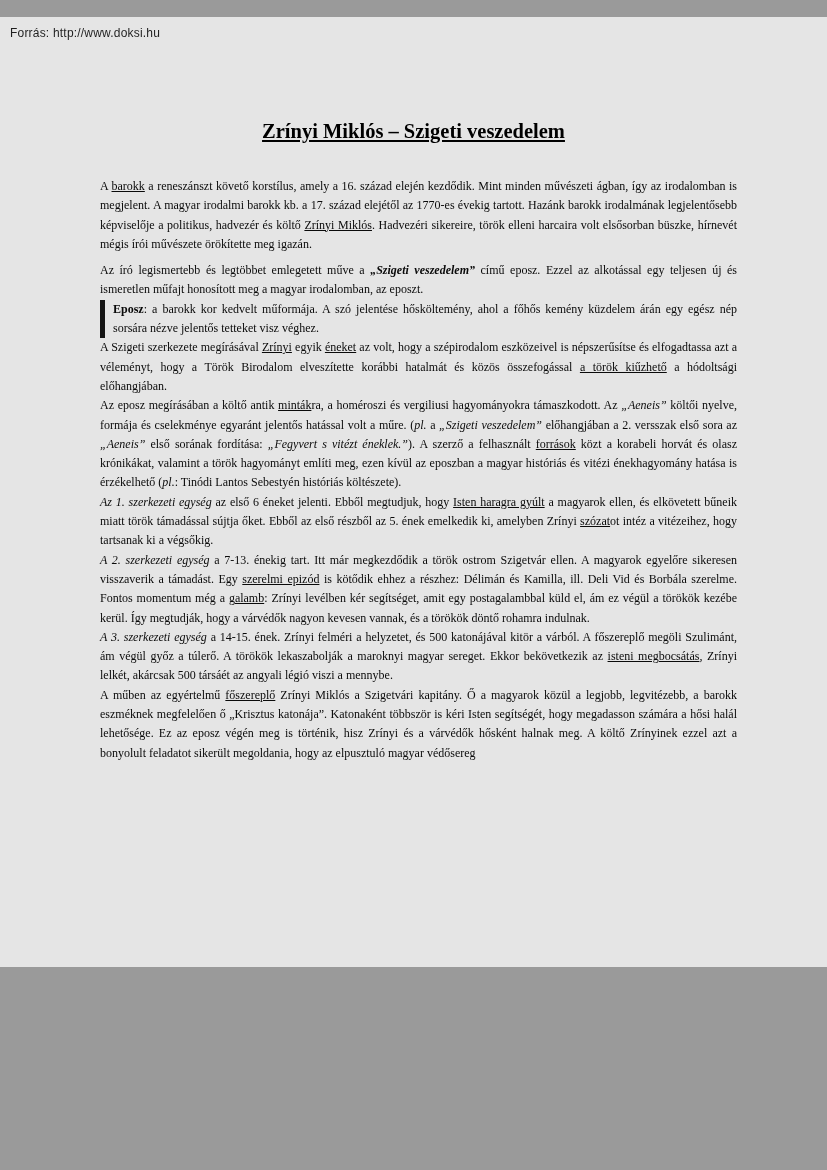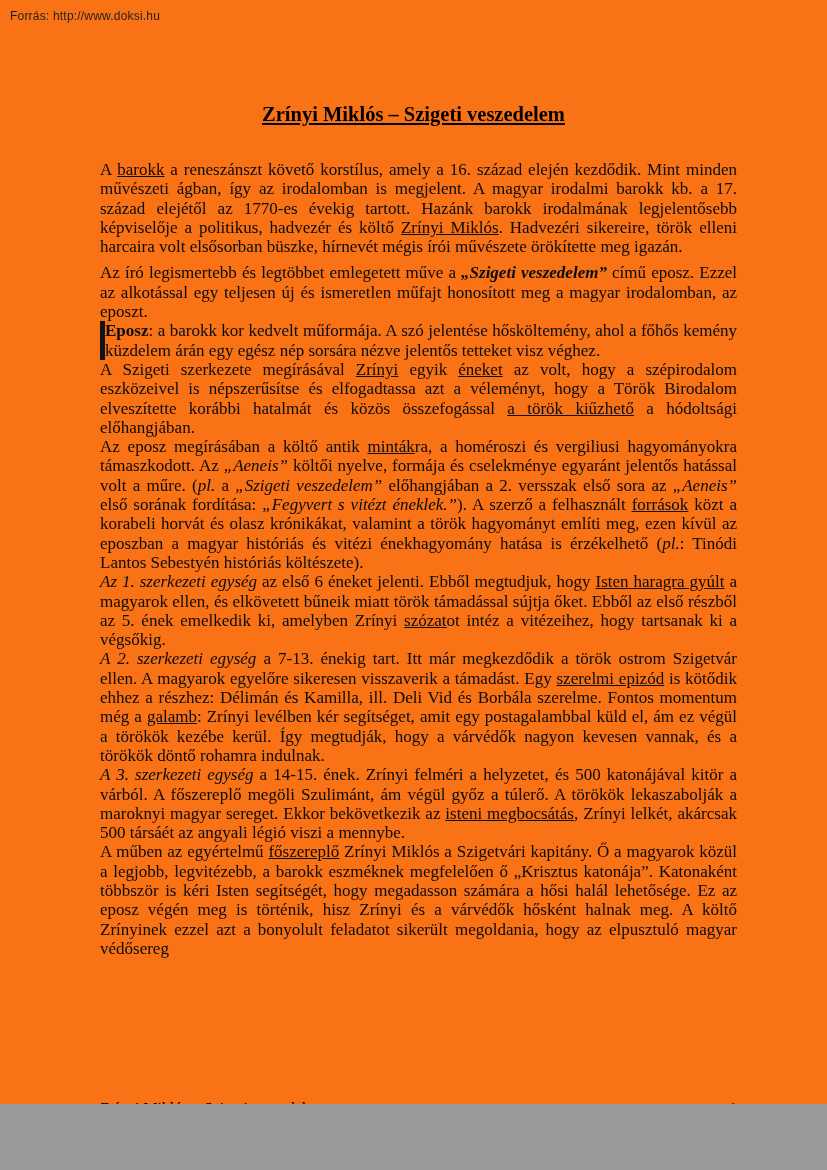--- a/index.html
+++ b/index.html
@@ -1,21 +1,21 @@
 <!DOCTYPE html>
 <html><head>
 <meta charset="utf-8">
 <style>
   html, body { margin: 0; padding: 0; background: #9a9a9a; }
   .page {
     position: relative;
     width: 827px;
-    height: 1104px;
-    margin: 0 auto;
-    background: #f97316;
+    height: 950px;
+    margin: 17px auto;
+    background: #e5e5e5;
     color: #0a0a0a;
     font-family: "Liberation Serif", serif;
     overflow: hidden;
   }
   .source-note {
     position: absolute;
     left: 10px;
     top: 9px;
     font-family: "Liberation Sans", sans-serif;
     font-size: 12px;
@@ -31,28 +31,29 @@
     font-size: 20.5px;
     font-weight: bold;
     text-decoration: underline;
     color: #000;
   }
   .doc-body {
     position: absolute;
     left: 100px;
     top: 160px;
     width: 637px;
-    font-size: 17px;
+    font-size: 12px;
     line-height: 19.3px;
     text-align: justify;
   }
   .doc-body p { margin: 0; }
   .doc-body p.space-before { margin-top: 7px; }
   .doc-body p.boxed {
     border-left: 5px solid #141414;
+    padding-left: 8px;
   }
   .u { text-decoration: underline; }
   .i { font-style: italic; }
   .b { font-weight: bold; }
   .doc-footer {
     position: absolute;
     left: 100px;
     top: 1100px;
     width: 637px;
     display: flex;

